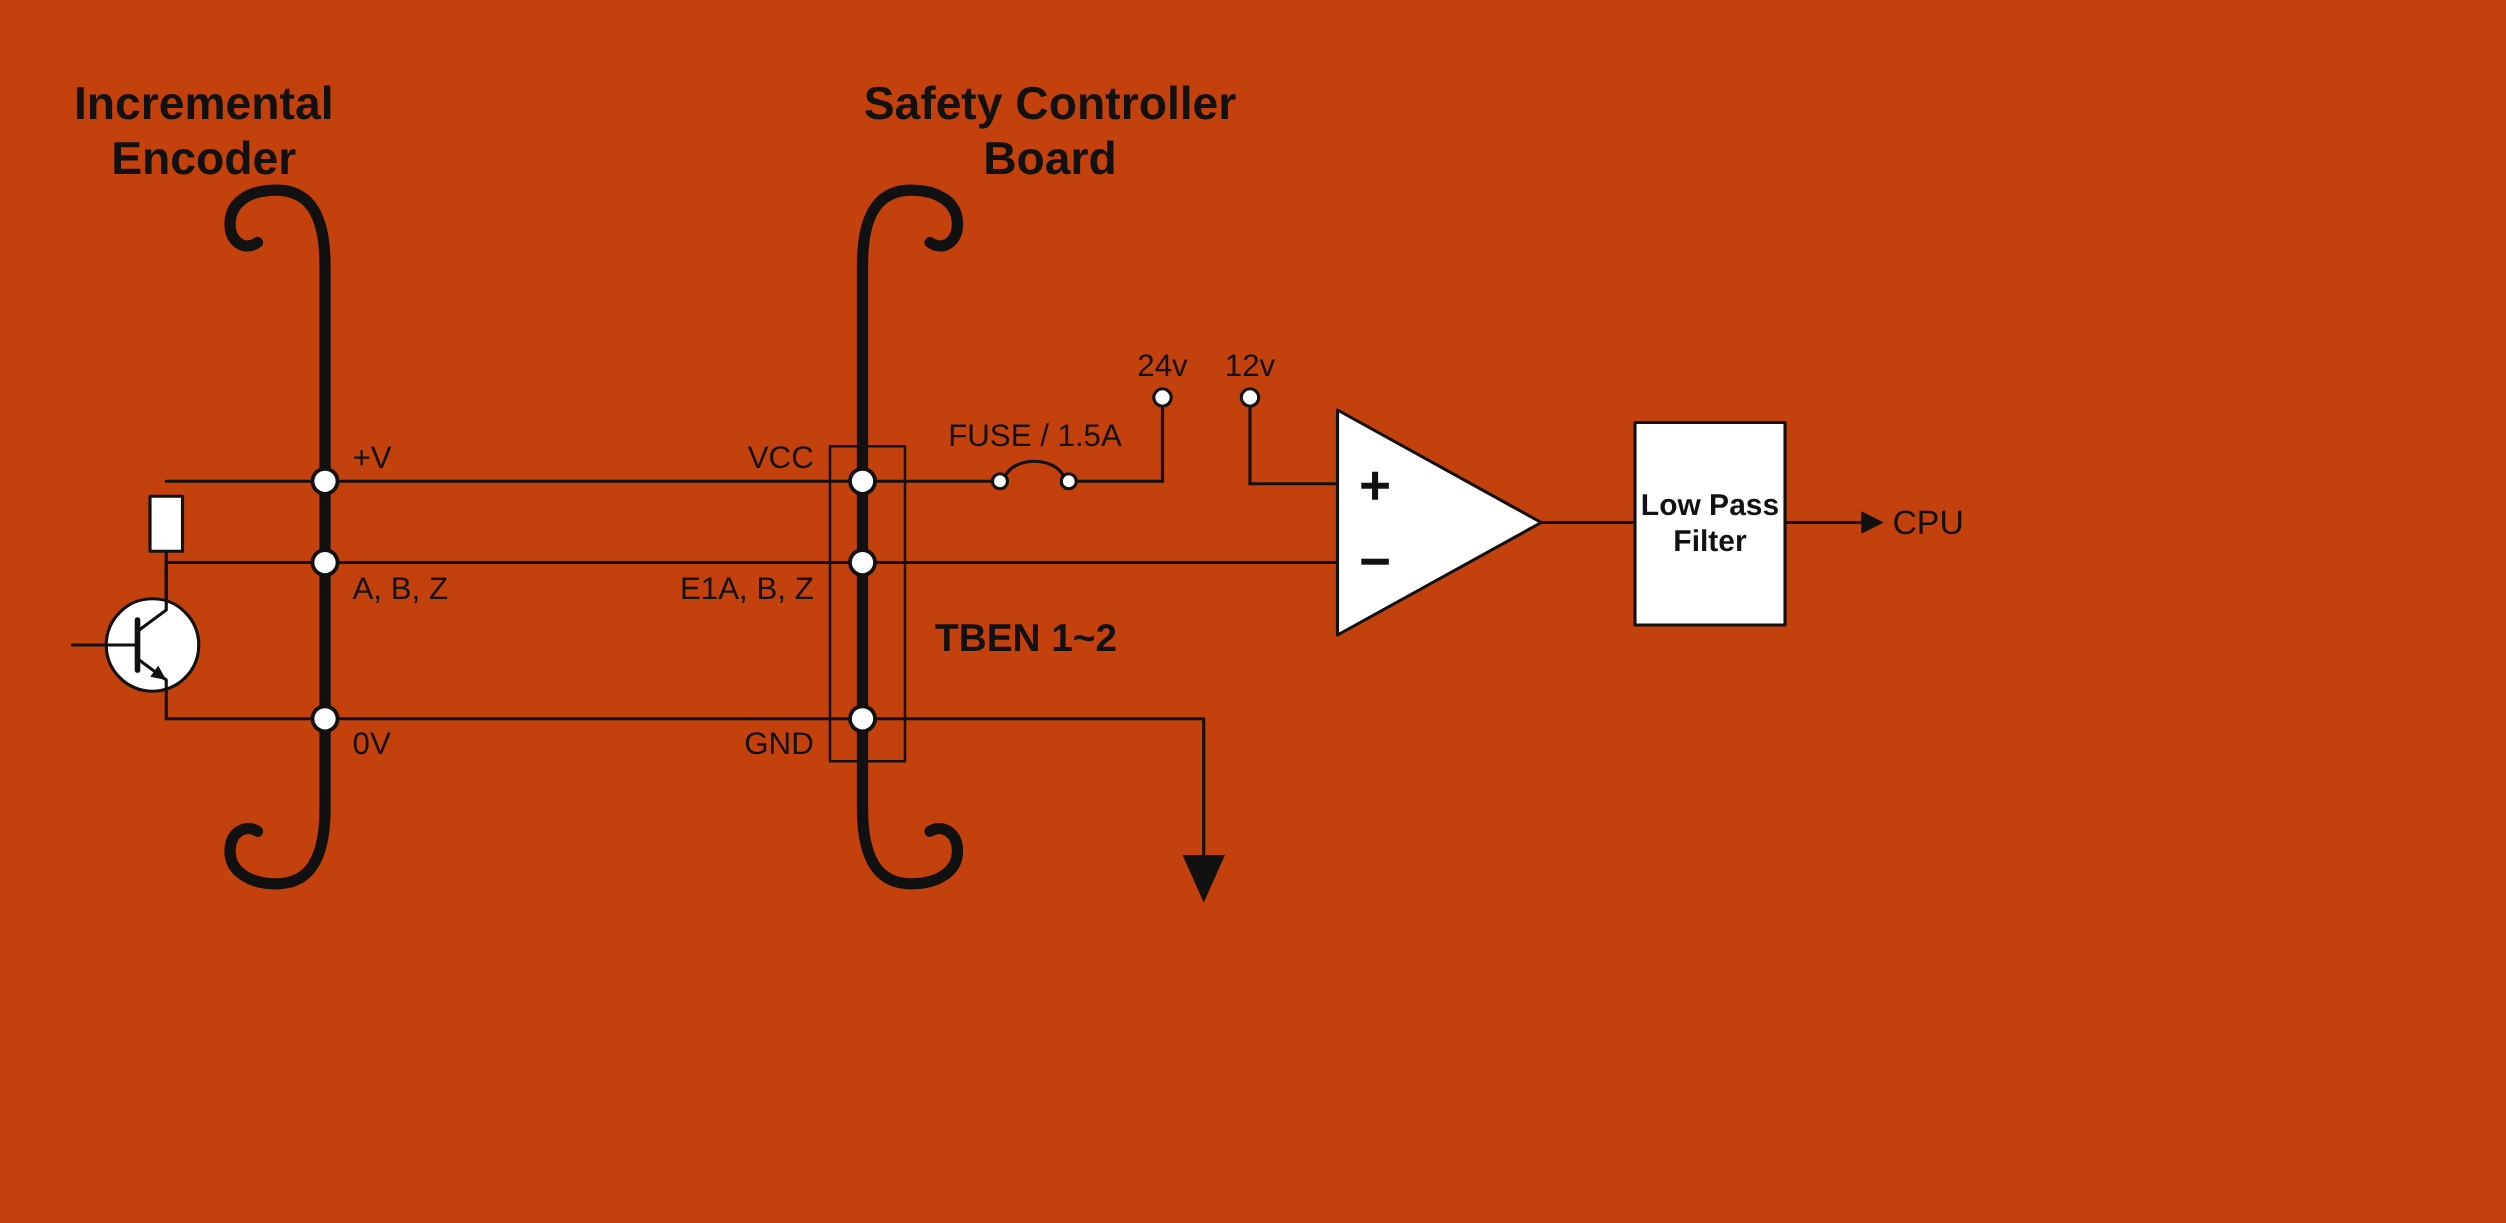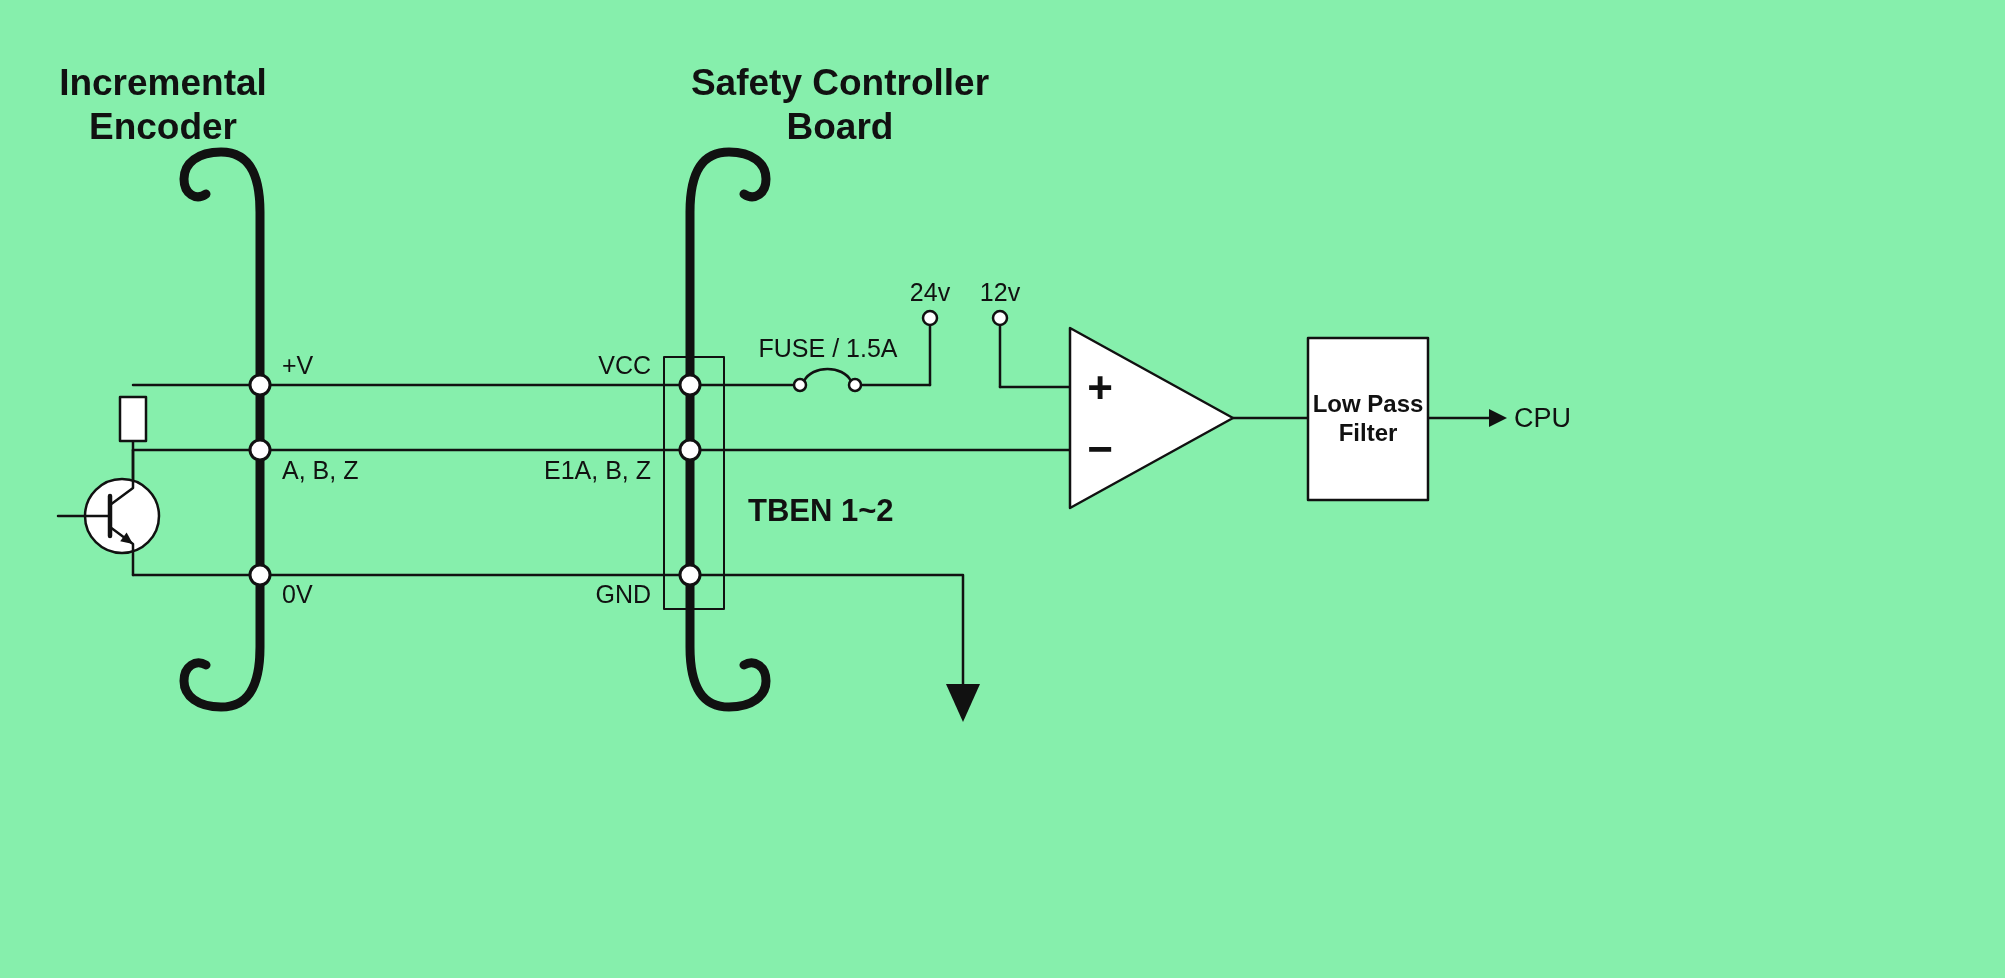--- a/index.html
+++ b/index.html
@@ -4,21 +4,21 @@
 <style>
   html, body {
     margin: 0;
     padding: 0;
     background: #ffffff;
   }
   .canvas {
     position: relative;
     width: 2005px;
     height: 978px;
-    background: #86efac;
+    background: #c2410c;
     font-family: "Liberation Sans", sans-serif;
   }
   svg text {
     font-family: "Liberation Sans", sans-serif;
   }
   .t-title  { font-size: 37px; font-weight: bold; }
   .t-pin    { font-size: 25px; font-weight: normal; }
   .t-conn   { font-size: 31px; font-weight: bold; }
   .t-small  { font-size: 25px; font-weight: normal; }
   .t-sign   { font-size: 44px; font-weight: bold; }

